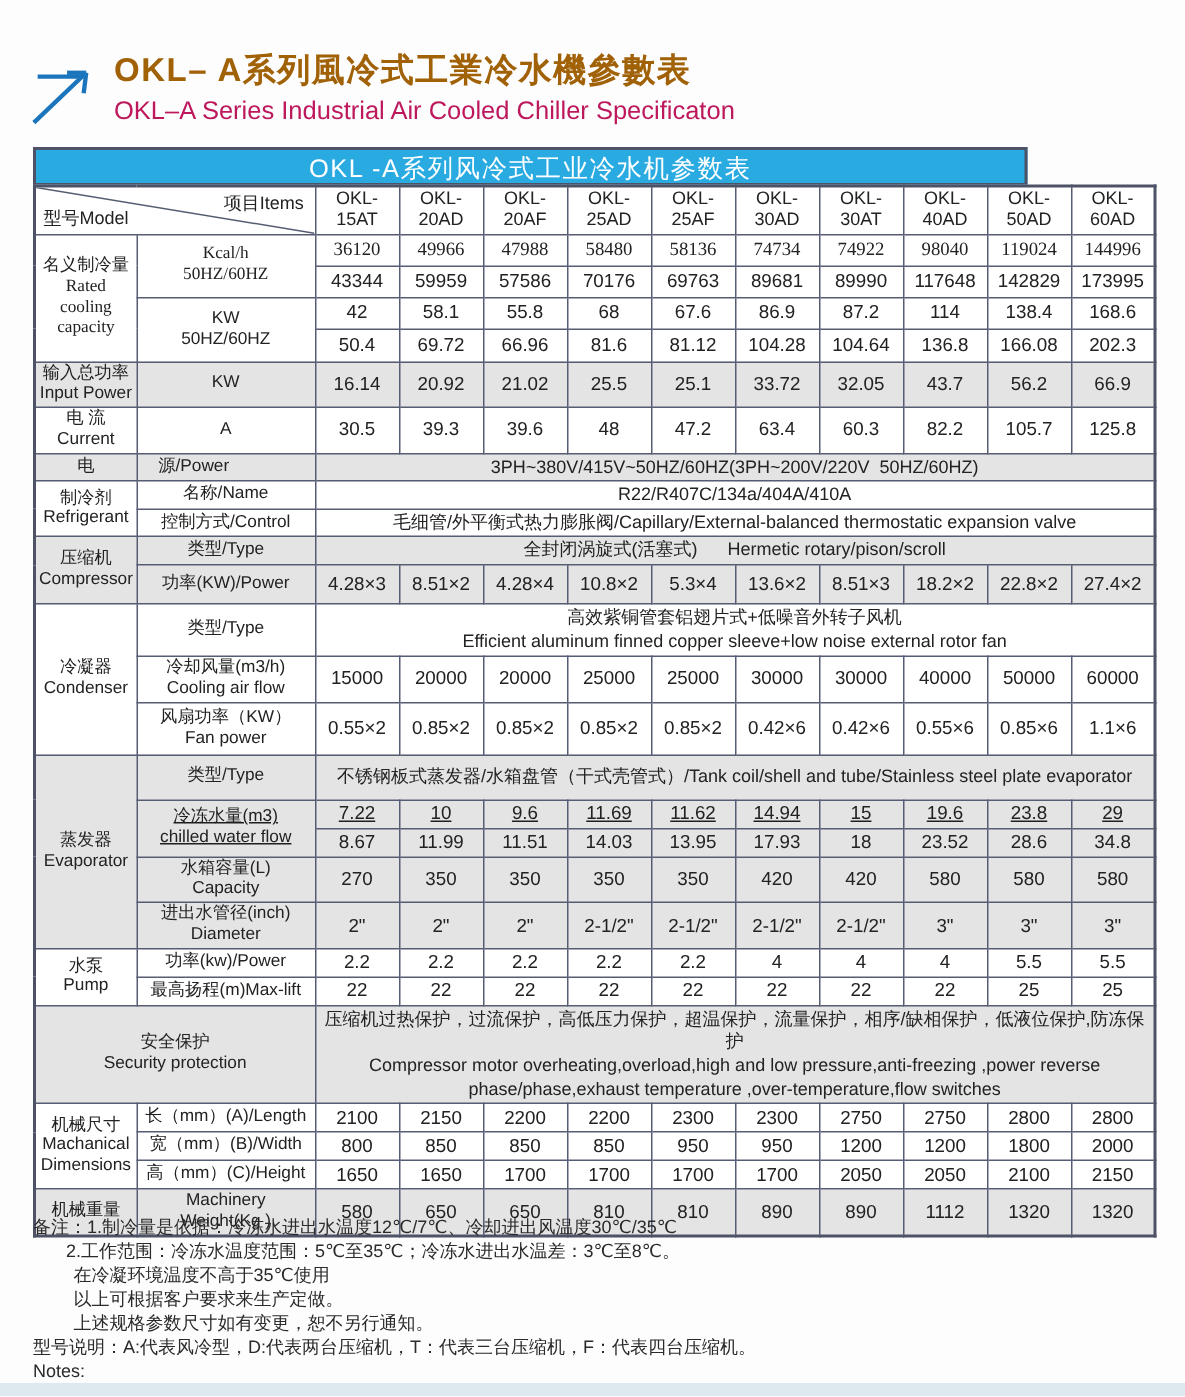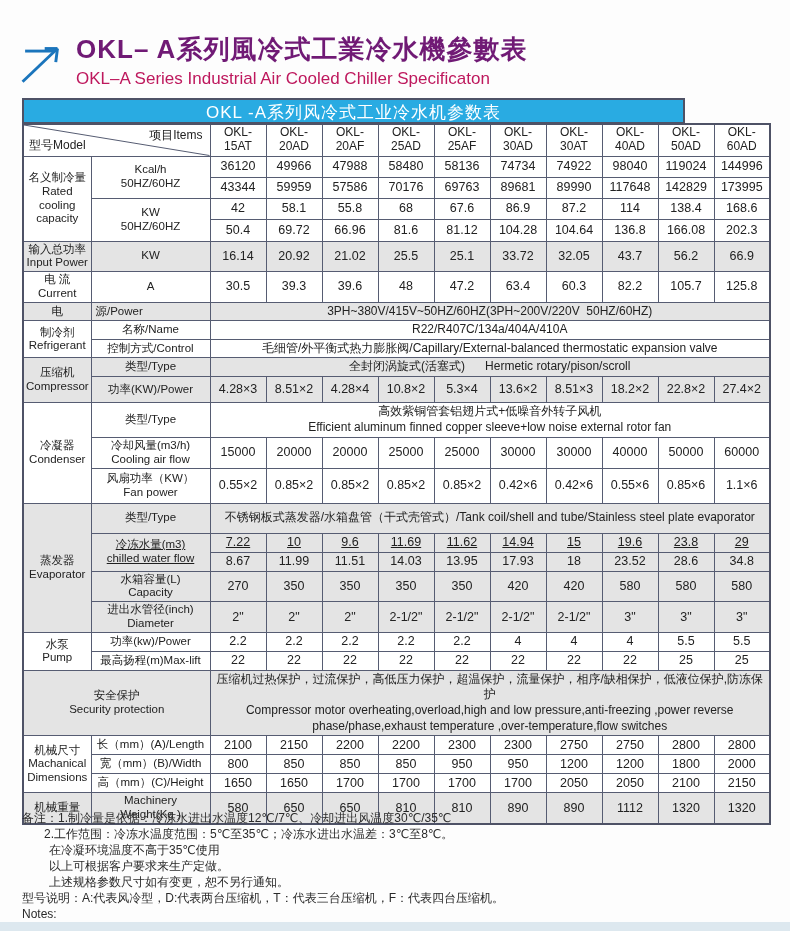--- a/index.html
+++ b/index.html
@@ -2,31 +2,31 @@
 <html><head>
 <meta charset="utf-8">
 <style>
   *{box-sizing:border-box;margin:0;padding:0}
   html,body{width:790px;height:931px}
   body{font-family:"Liberation Sans","DejaVu Sans",sans-serif;background:#fff;color:#1f1f1f;overflow:hidden}
   .page{position:relative;width:790px;height:931px;background:#fdfdfd;overflow:hidden}
 
   .doc-header{position:absolute;top:32px;left:20px;display:flex;align-items:flex-start;gap:10px}
   .logo{width:46px;height:46px;margin-top:8px;flex:0 0 auto}
-  .title-zh{font-size:26px;font-weight:bold;letter-spacing:1px;color:#701a75}
+  .title-zh{font-size:22px;font-weight:bold;letter-spacing:1px;color:#a16207}
   .title-en{font-size:17px;margin-top:2px;color:#be185d}
 
   .table-wrap{position:absolute;top:98px;left:22px;width:663px}
   .caption{background:#29abe2;color:#fff;text-align:center;font-size:17px;height:25px;line-height:25px;border:2px solid #4e5266;border-bottom:1px solid #4e5266;letter-spacing:1px}
   table{border-collapse:collapse;table-layout:fixed;width:747px;border:2px solid #4e5266}
   td{border:1px solid #565c72;text-align:center;vertical-align:middle;font-size:12px;line-height:1.2;padding:1px 2px;background:#fff;white-space:pre-line;color:#222}
   tr.shaded td{background:#e4e4e4}
   td.lbl{font-size:11.5px}
   td.sub{font-size:11.5px}
-  td.sub.left{text-align:left;padding-left:4px}
+  td.sub.left{text-align:left;padding-left:14px}
   td.span{font-size:12px;white-space:pre-wrap;line-height:1.3}
   td.val{font-size:12.5px}
   td.model{font-size:12px;line-height:1.15}
   td.corner{position:relative;padding:0}
   .diag{position:absolute;left:0;top:0;width:100%;height:100%}
   .c-model{position:absolute;left:5px;bottom:3px;font-size:12px}
   .c-items{position:absolute;right:7px;top:3px;font-size:12px}
 
   .notes{position:absolute;left:22px;top:810px;font-size:12px;line-height:16px;color:#2a2a2a;white-space:pre-wrap}
   .bottom-bar{position:absolute;left:0;bottom:0;width:790px;height:9px;background:#dde8ef}
@@ -87,21 +87,21 @@
 30AD</td>
             <td class="model">OKL-
 30AT</td>
             <td class="model">OKL-
 40AD</td>
             <td class="model">OKL-
 50AD</td>
             <td class="model">OKL-
 60AD</td>
           </tr>
-          <tr style="height: 21px;">
+          <tr style="height: 21px; font-family: Liberation Serif, serif;">
             <td class="lbl" rowspan="4">名义制冷量
 Rated
 cooling
 capacity</td>
             <td class="sub" rowspan="2">Kcal/h
 50HZ/60HZ</td>
             <td class="val">36120</td>
             <td class="val">49966</td>
             <td class="val">47988</td>
             <td class="val">58480</td>

